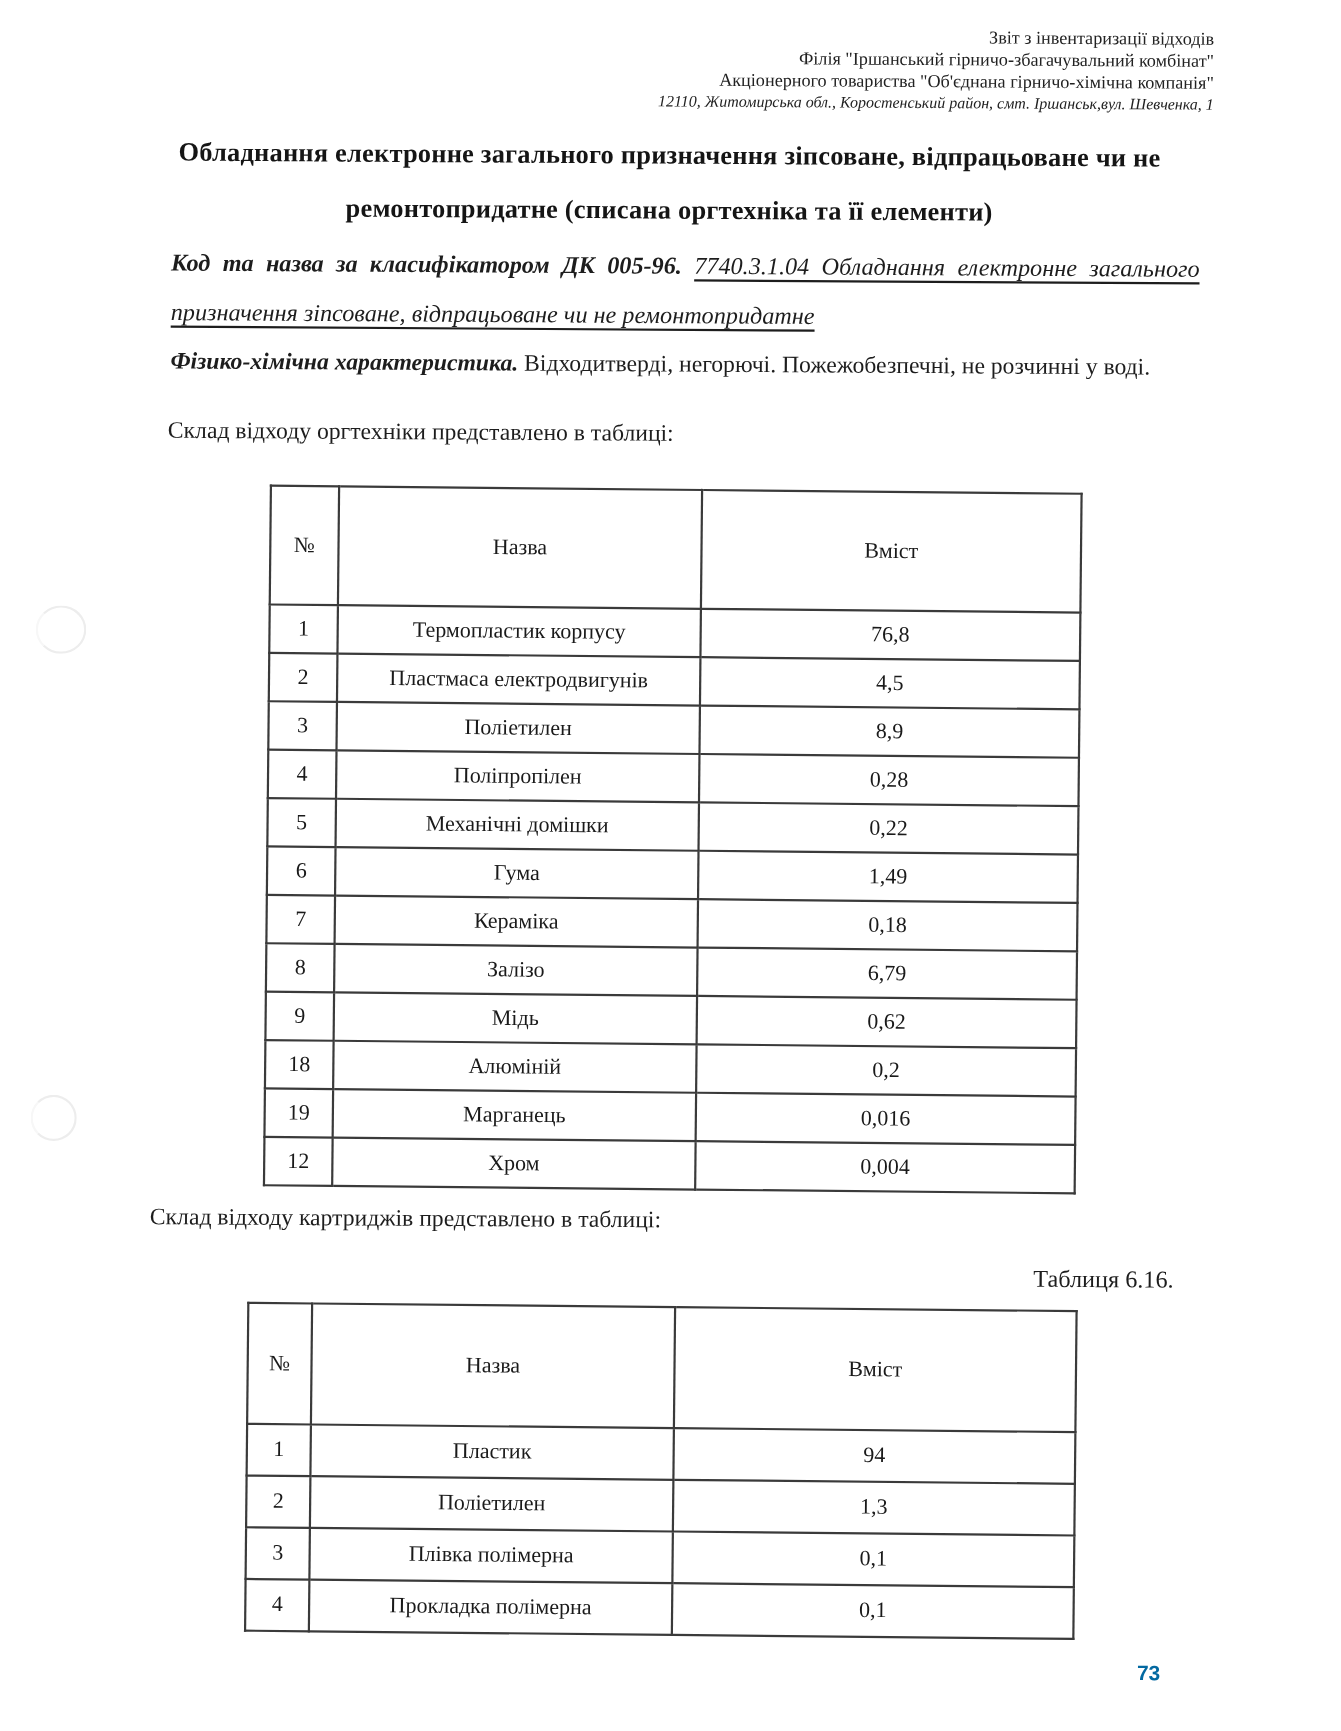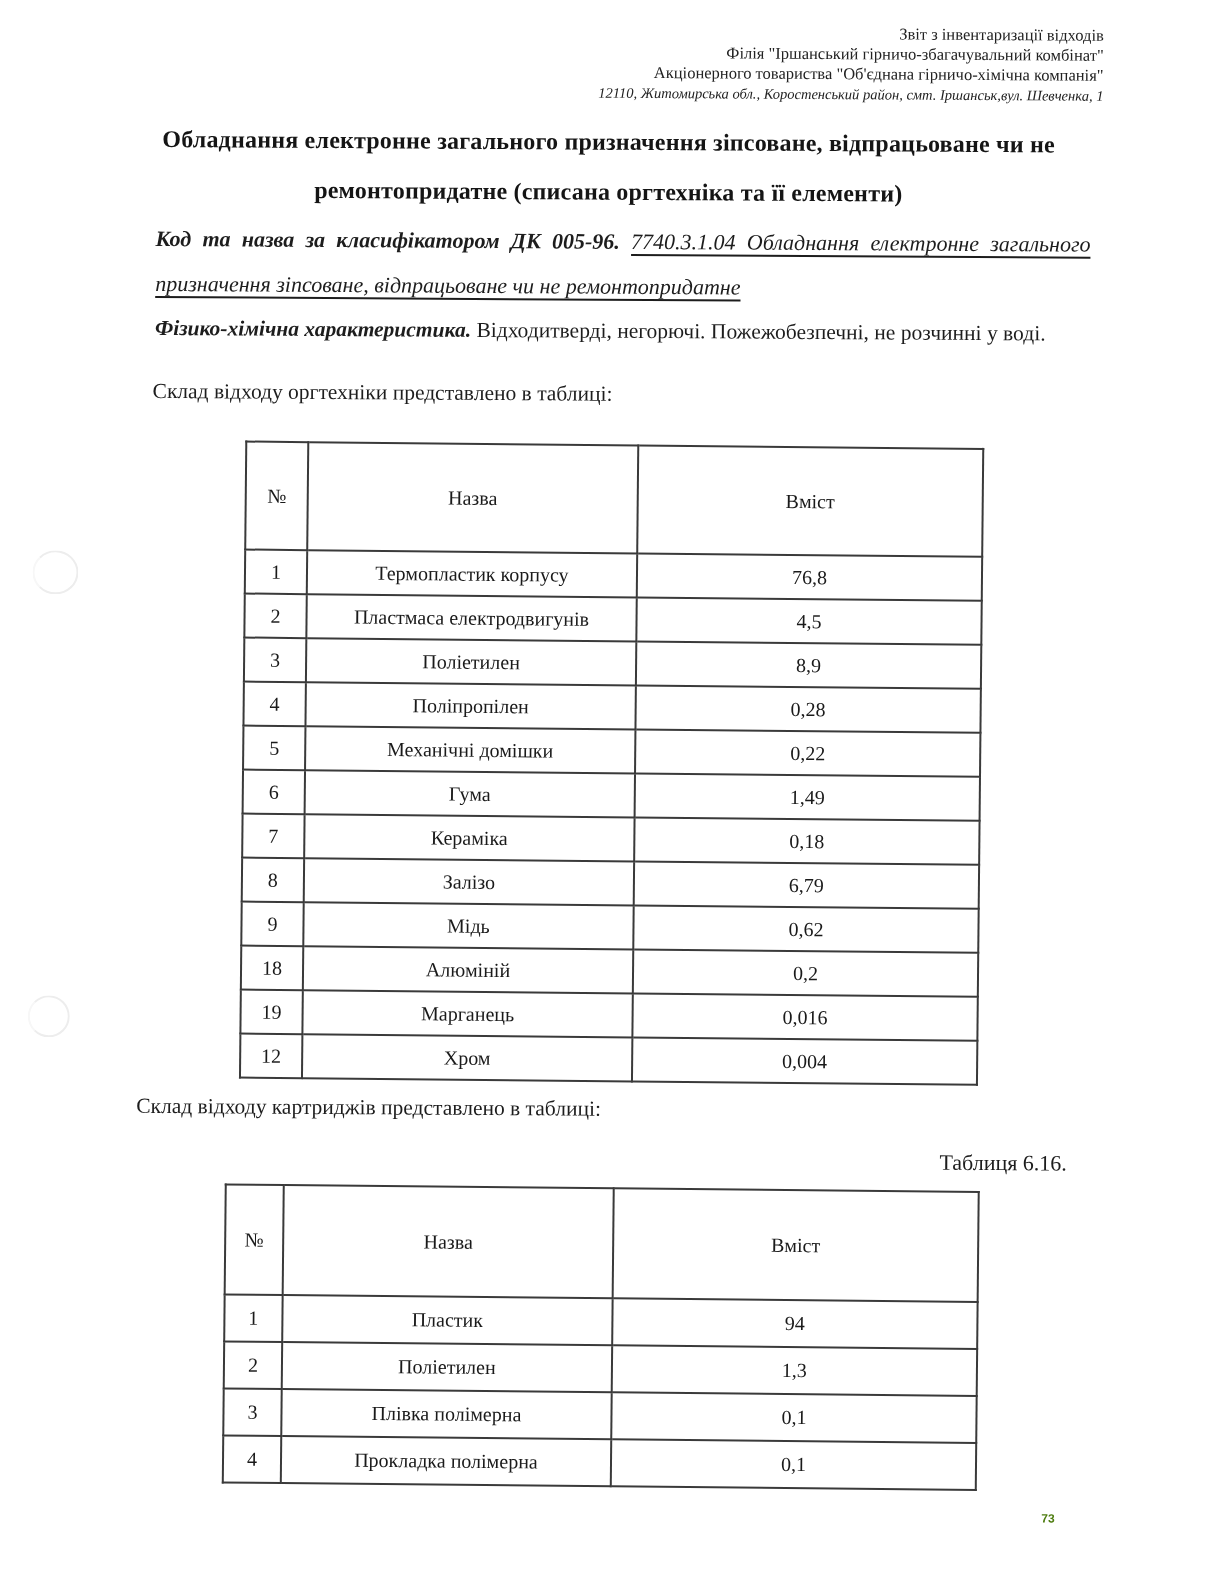--- a/index.html
+++ b/index.html
@@ -118,23 +118,23 @@
     text-align: right;
     font-size: 22px;
   }
 
   
   .page-number {
     position: absolute;
     right: 155px;
     top: 1508px;
     font-family: "Liberation Sans", sans-serif;
-    font-size: 12px;
+    font-size: 19px;
     font-weight: 600;
-    color: #4d7c0f;
+    color: #0369a1;
   }
 
   
   .scan-artifact {
     position: absolute;
     border-radius: 50%;
     border: 2px solid #ededed;
     border-left-color: #f7f7f7;
     background: transparent;
   }

